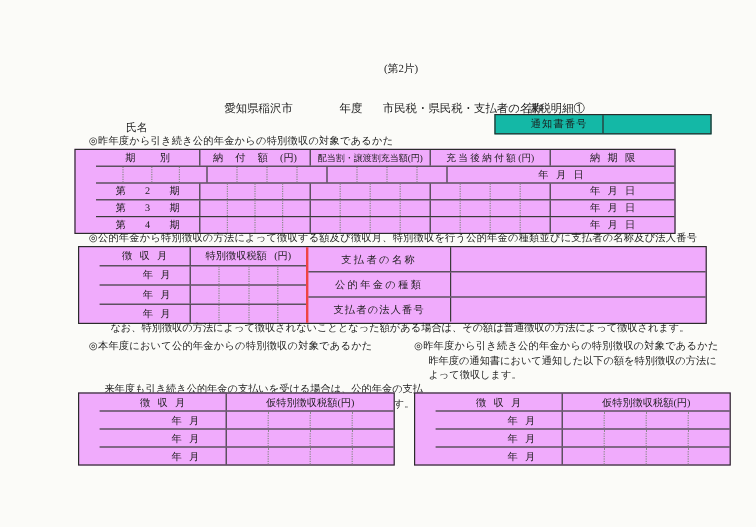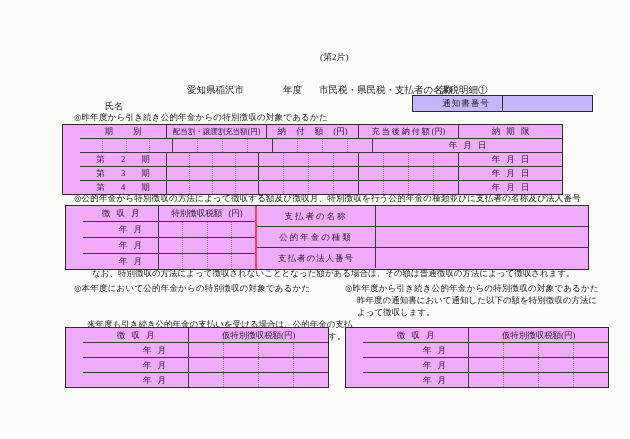--- a/index.html
+++ b/index.html
@@ -53,21 +53,21 @@
   
   .btbl{width:245px;font-size:8.5px;}
   .btbl .row{height:14px;line-height:14px;}
   .btbl .c0{width:105px;}
   .btbl .c1{flex:1;text-align:center;}
   #t3{left:65px;top:327px;}
   #t4{left:345px;top:327px;}
 
   
   #notice-box{left:412px;top:95px;width:162px;height:15px;display:flex;
-    border:1px solid #2b2b2b;background:#c4b5fd;font-size:8.5px;line-height:14px;}
+    border:1px solid #2b2b2b;background:#14b8a6;font-size:8.5px;line-height:14px;}
   #notice-box .lbl{width:72px;text-align:center;border-right:1px solid #2b2b2b;letter-spacing:1px;}
   #notice-box .val{flex:1;}
 
   .title{font-size:8.5px;letter-spacing:0.2px;}
   .bodytext{font-size:8.5px;line-height:11.5px;white-space:pre-line;}
   .pad-r{padding-right:16px;}
 </style>
 </head>
 <body>
 
@@ -82,22 +82,22 @@
 <div class="abs" id="notice-box">
   <div class="lbl">通知書番号</div>
   <div class="val"></div>
 </div>
 
 <div class="abs title" style="left:57px;top:112px;">◎昨年度から引き続き公的年金からの特別徴収の対象であるかた</div>
 
 <div class="abs tbl" id="t1">
   <div class="row">
     <div class="cell c0 c ws-lg">期 別</div>
+    <div class="cell c1 c ws-md">納 付 額 (円)</div>
     <div class="cell c2 c fs-xs">配当割・譲渡割充当額(円)</div>
-    <div class="cell c1 c ws-md">納 付 額 (円)</div>
     <div class="cell c3 c fs-s" style="font-size:8px;">充 当 後 納 付 額 (円)</div>
     <div class="cell c4 c ws-sm">納 期 限</div>
   </div>
   <div class="row">
     <div class="cell c1 amt">
         <span></span>
         <span></span>
         <span></span>
         <span></span>
       </div>

